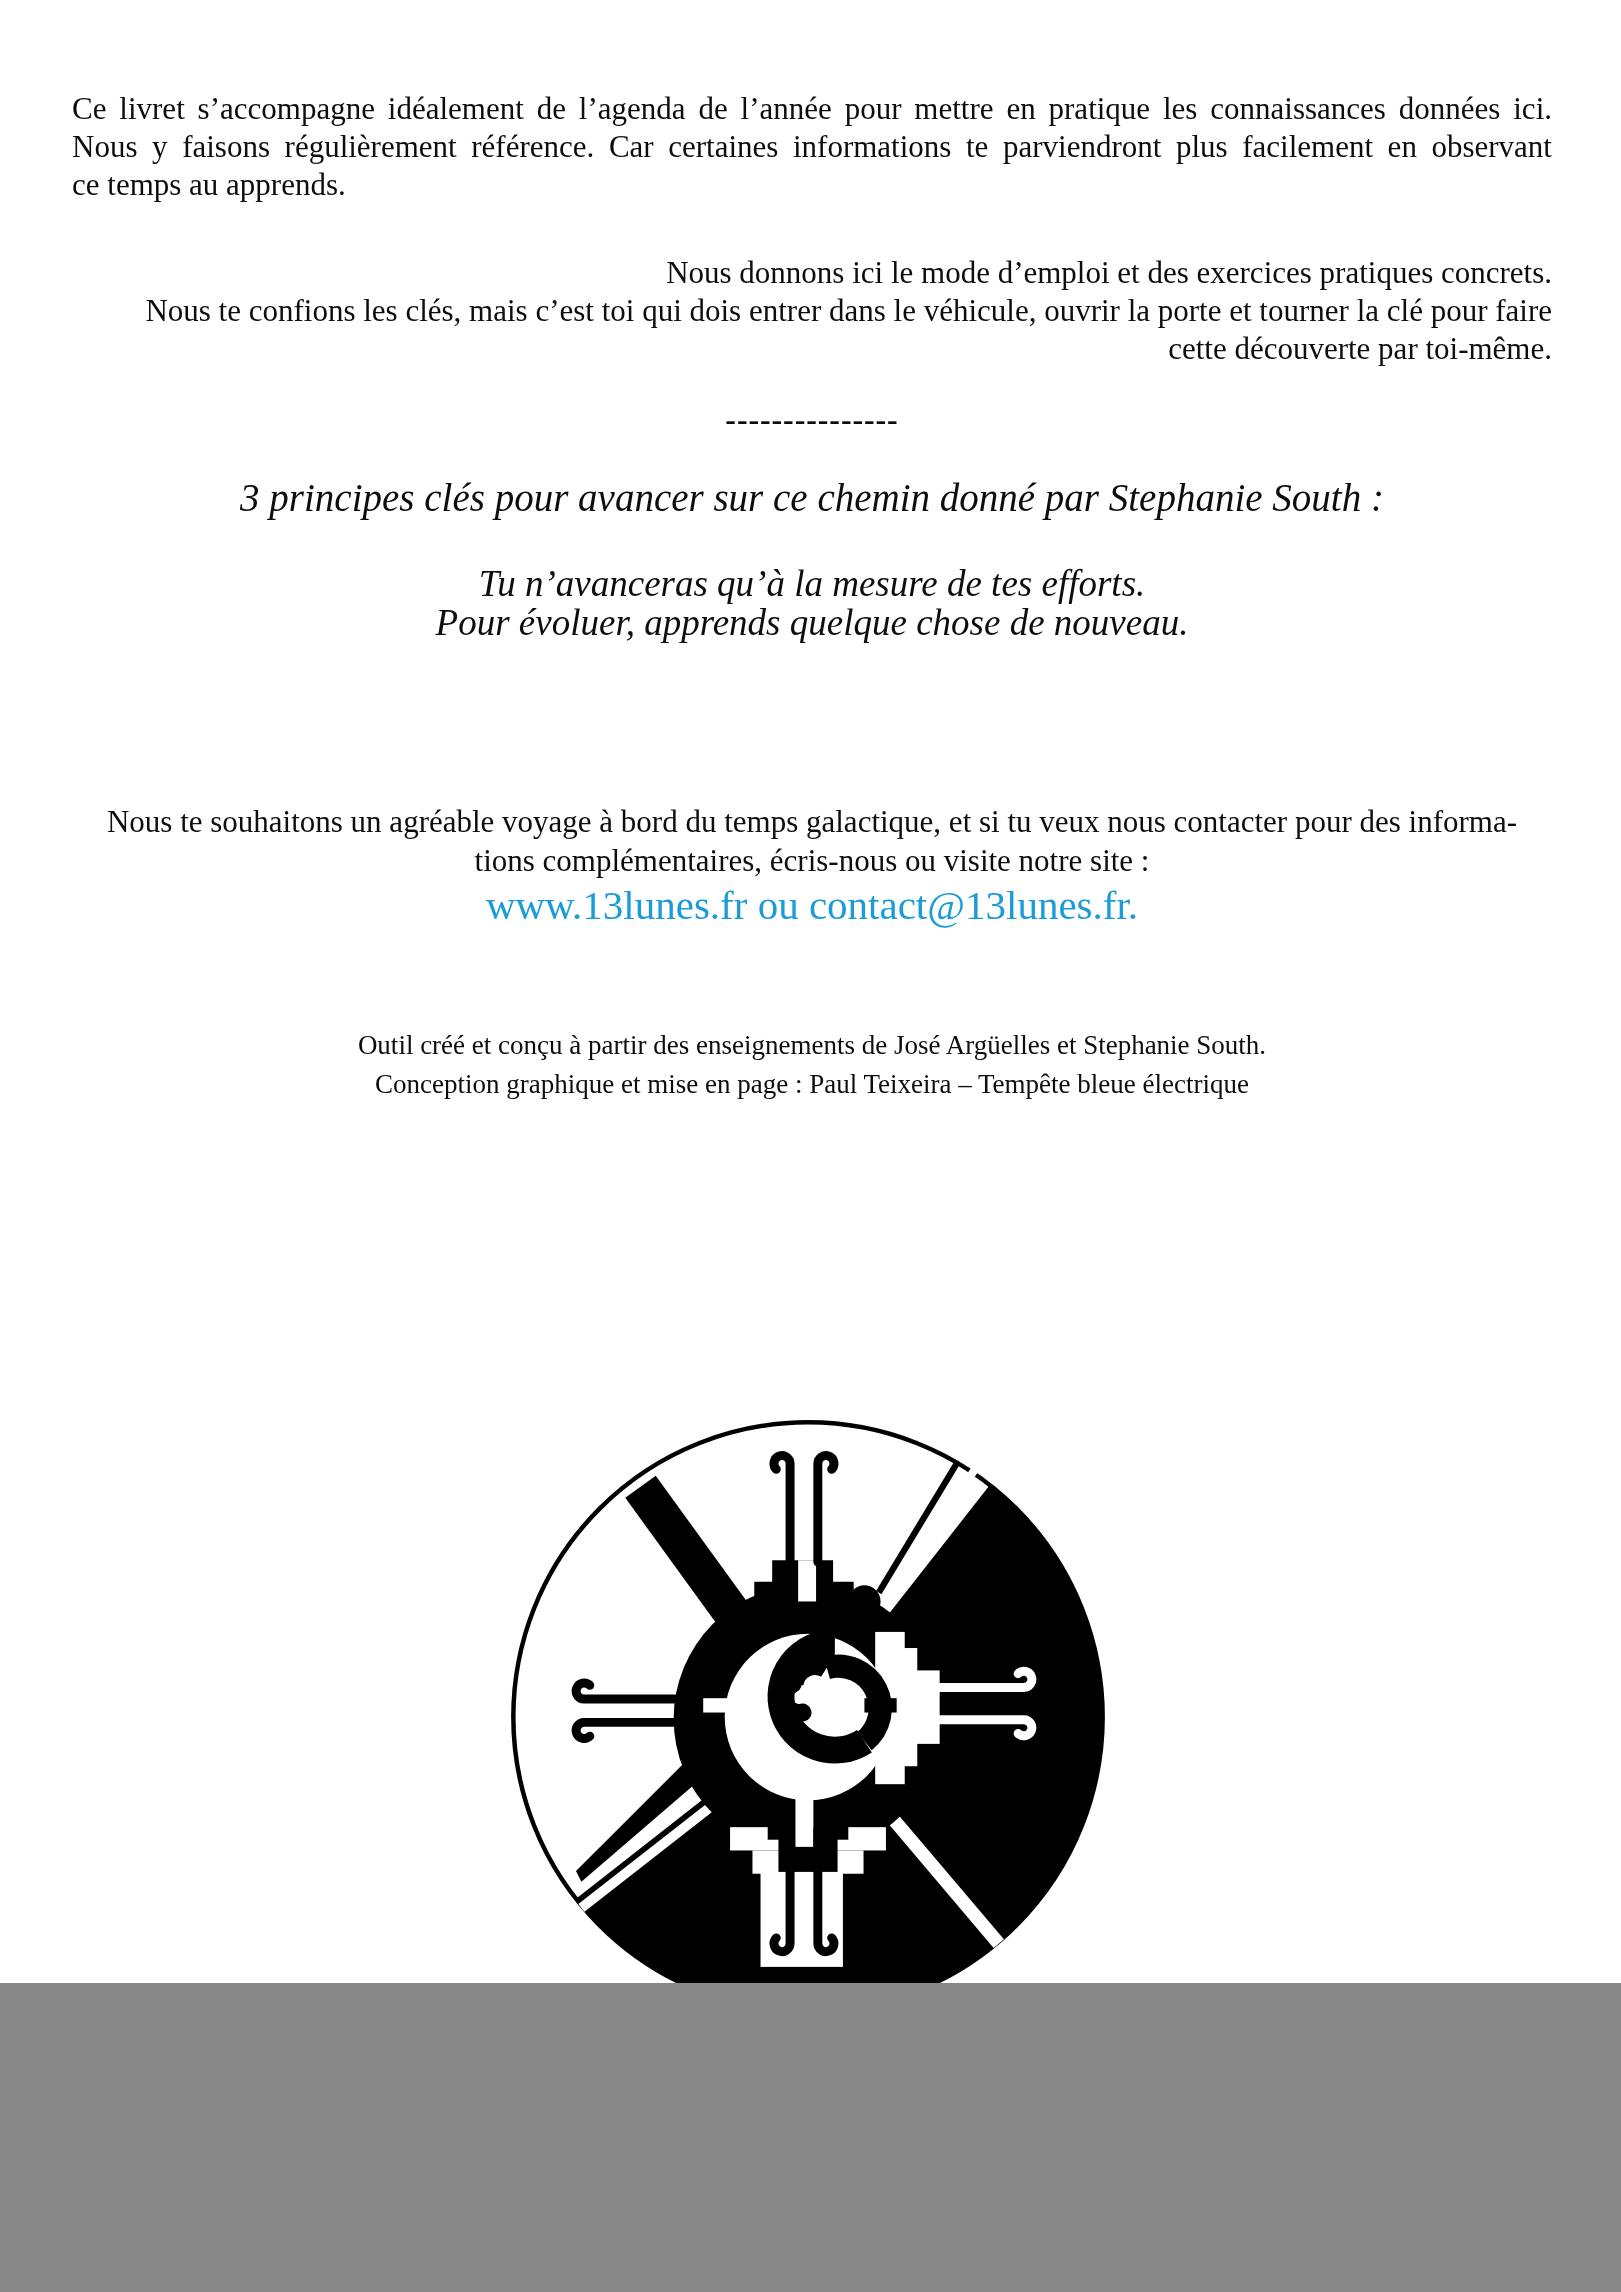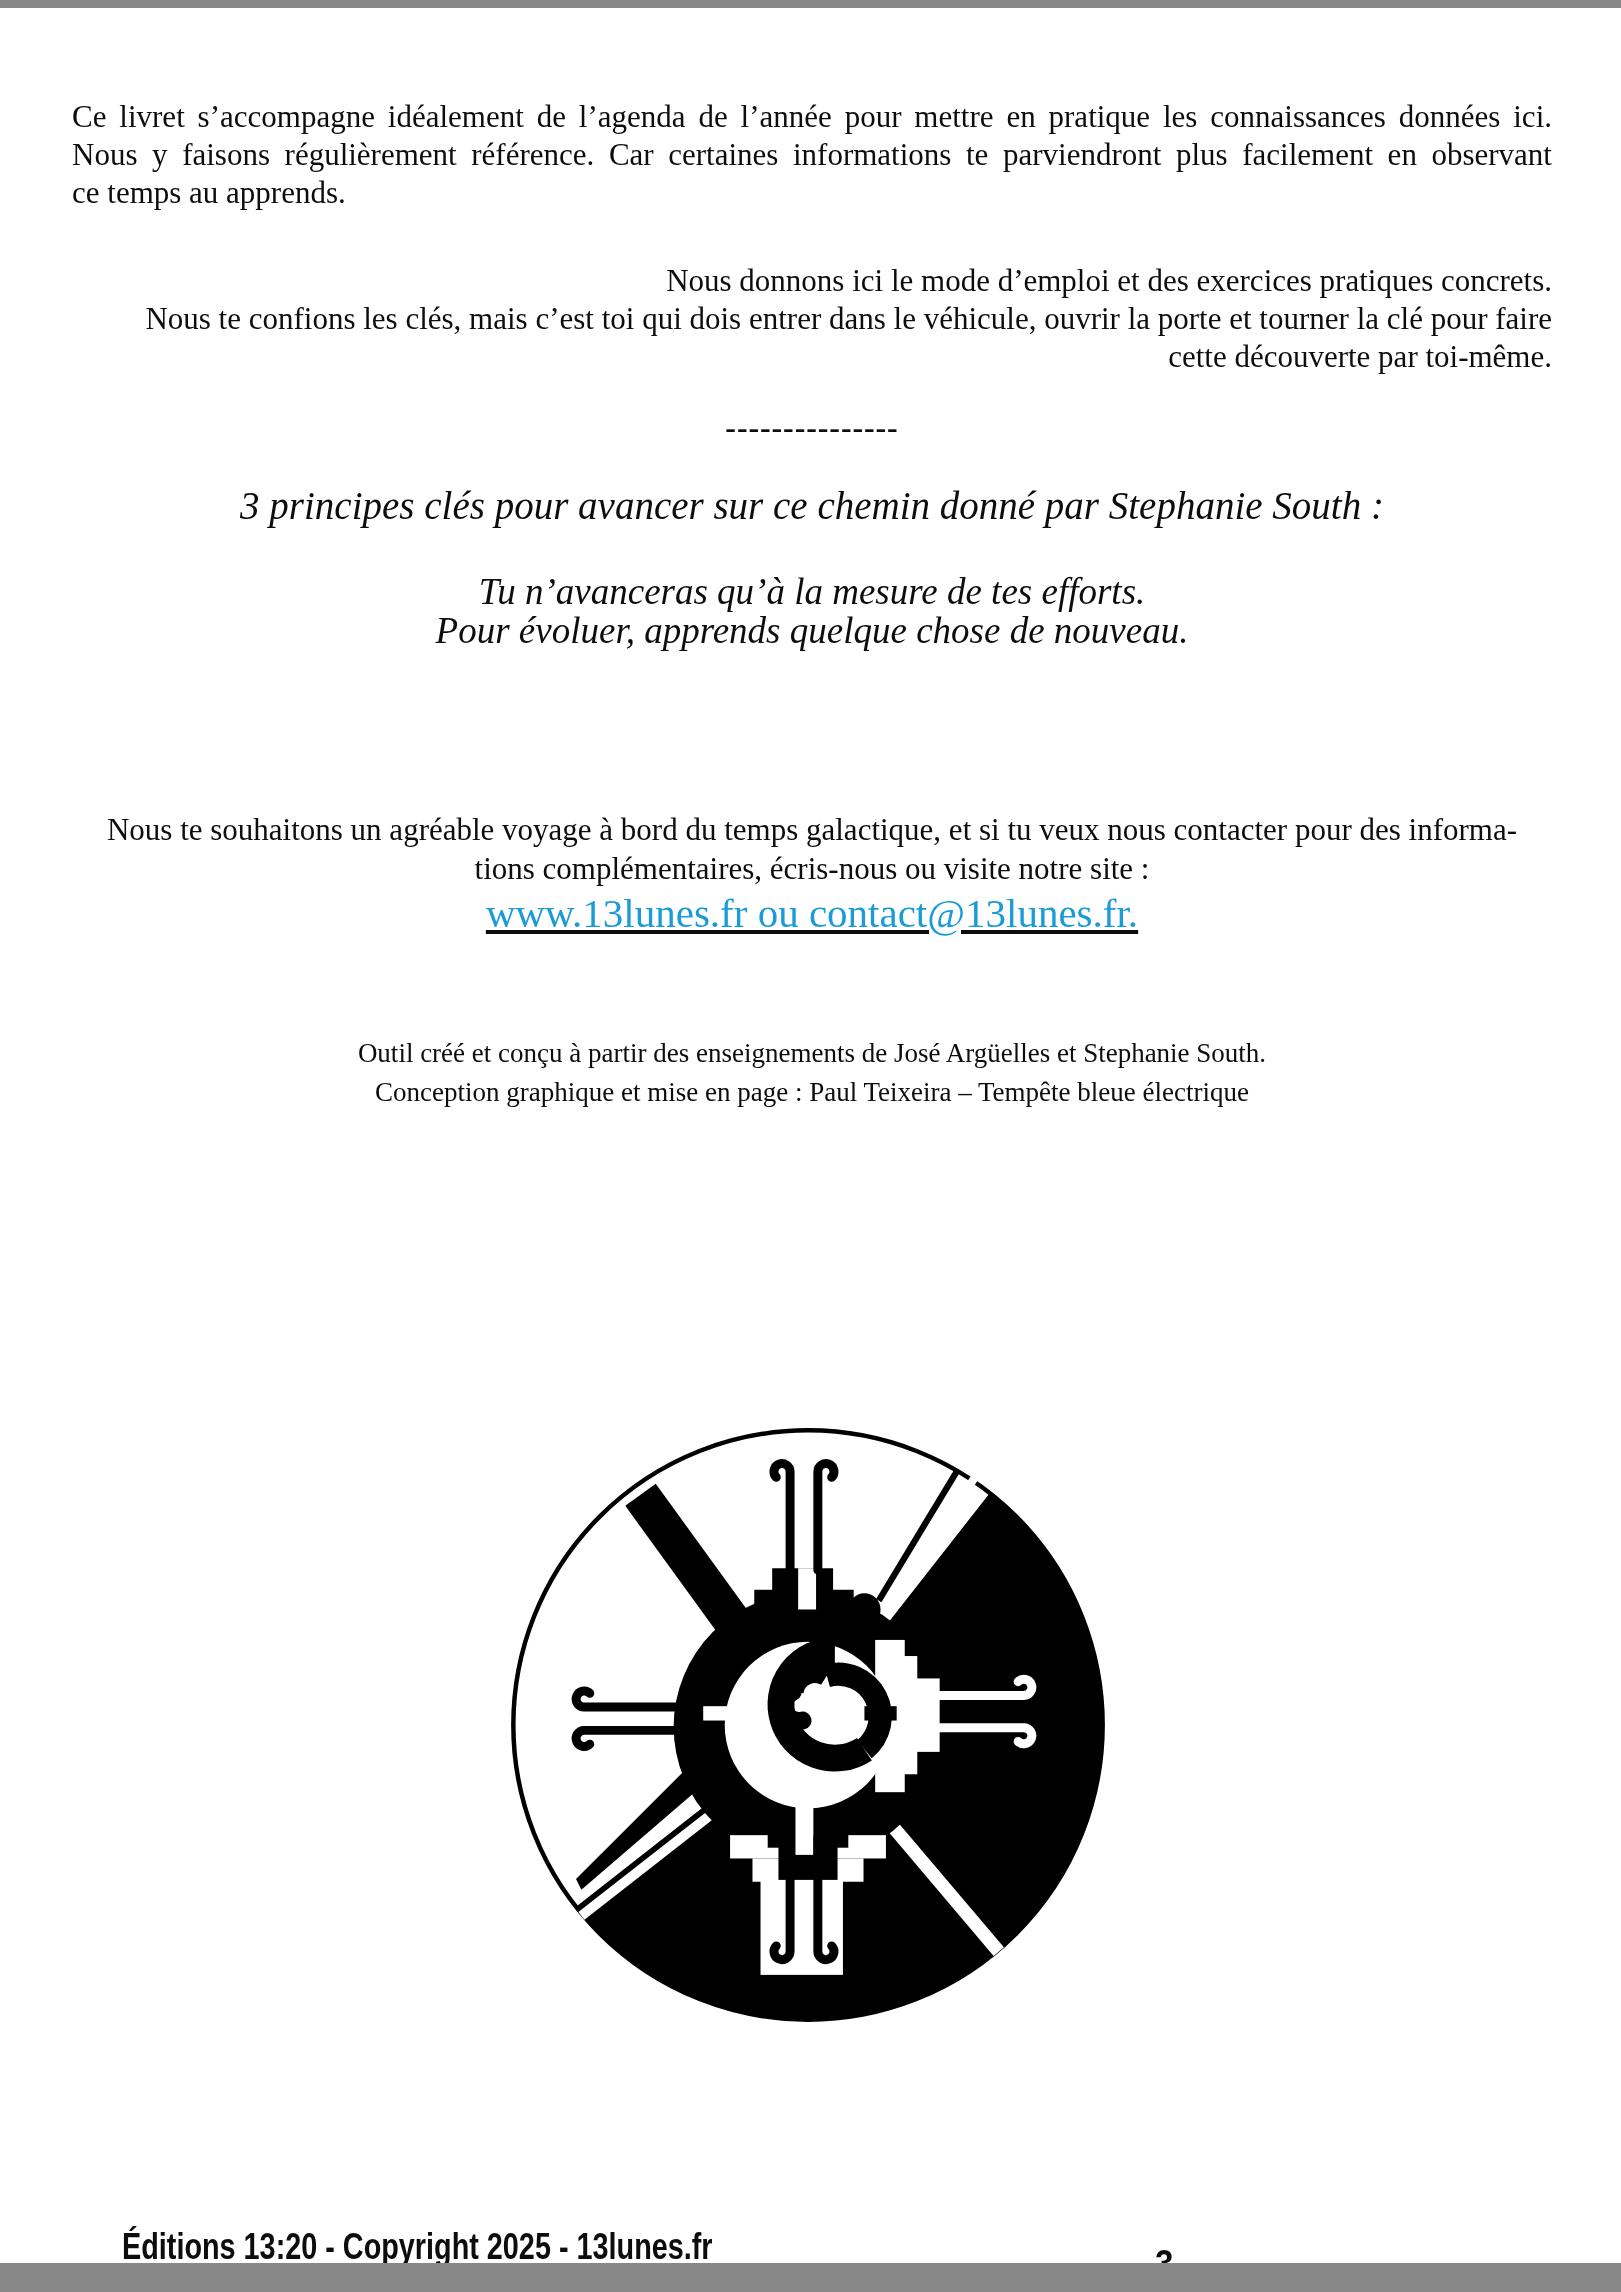--- a/index.html
+++ b/index.html
@@ -1,23 +1,23 @@
 <!DOCTYPE html>
 <html lang="fr" style="font-size:14.3px"><head>
 <meta charset="utf-8">
 <style>
   html,body{margin:0;padding:0;background:#888;}
   #page{
     position:relative;
-    width:1621px;height:2255px;
+    width:1621px;height:1983px;
     background:#ffffff;
     font-family:"Liberation Serif", serif;
     color:#0d0d0d;
     overflow:hidden;
-    margin:8px auto;
+    margin:0 auto;
   }
   .abs{position:absolute;}
   .body-text{font-size:31px;line-height:38px;}
   .just{text-align:justify;text-align-last:justify;}
   .centered{text-align:center;}
   .sep{font-weight:bold;font-size:32px;letter-spacing:0.9px;text-align:center;}
   .script{
     font-family:"Liberation Serif", serif;
     font-style:italic;
     text-align:center;
@@ -58,21 +58,21 @@
   <div class="abs script script-lines" style="left:72px;top:564px;width:1480px;">
     <div>Tu n’avanceras qu’à la mesure de tes efforts.</div>
     <div>Pour évoluer, apprends quelque chose de nouveau.</div>
   </div>
 
   <div class="abs body-text centered" style="left:72px;top:802px;width:1480px;line-height:39px;">
     <div>Nous te souhaitons un agréable voyage à bord du temps galactique, et si tu veux nous contacter pour des informa-</div>
     <div>tions complémentaires, écris-nous ou visite notre site :</div>
   </div>
 
-  <div class="abs link-line" style="left:72px;top:883px;width:1480px;text-decoration:underline;">
+  <div class="abs link-line" style="left:72px;top:883px;width:1480px;">
     <span id="site-link" style="cursor: pointer; color: rgb(27, 155, 216);">www.13lunes.fr ou contact@13lunes.fr.</span>
   </div>
 
   <div class="abs credits" style="left:72px;top:1026px;width:1480px;">
     <div>Outil créé et conçu à partir des enseignements de José Argüelles et Stephanie South.</div>
     <div>Conception graphique et mise en page : Paul Teixeira – Tempête bleue électrique</div>
   </div>
 
   <div class="abs" style="left:499px;top:1408px;width:618px;height:618px;">
     <svg viewBox="0 0 690 690" width="618" height="618" aria-label="Hunab Ku">

